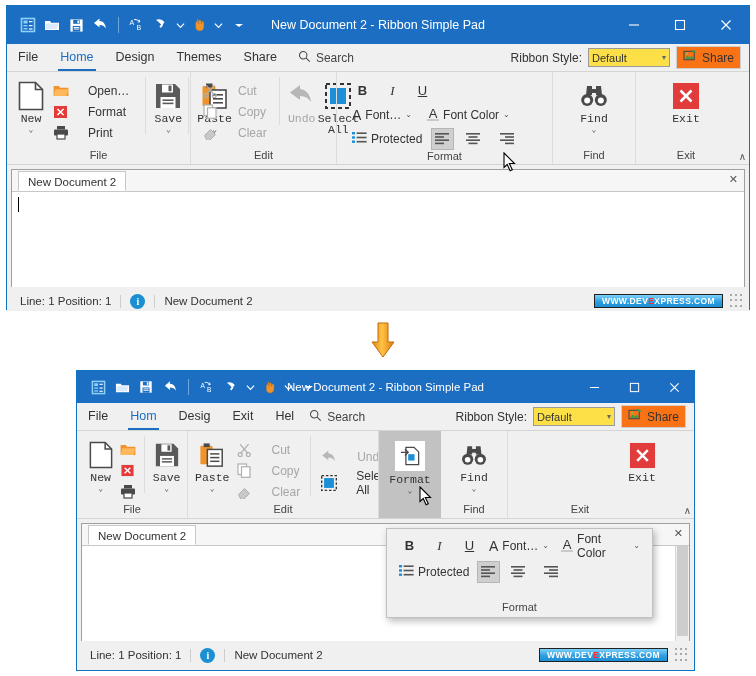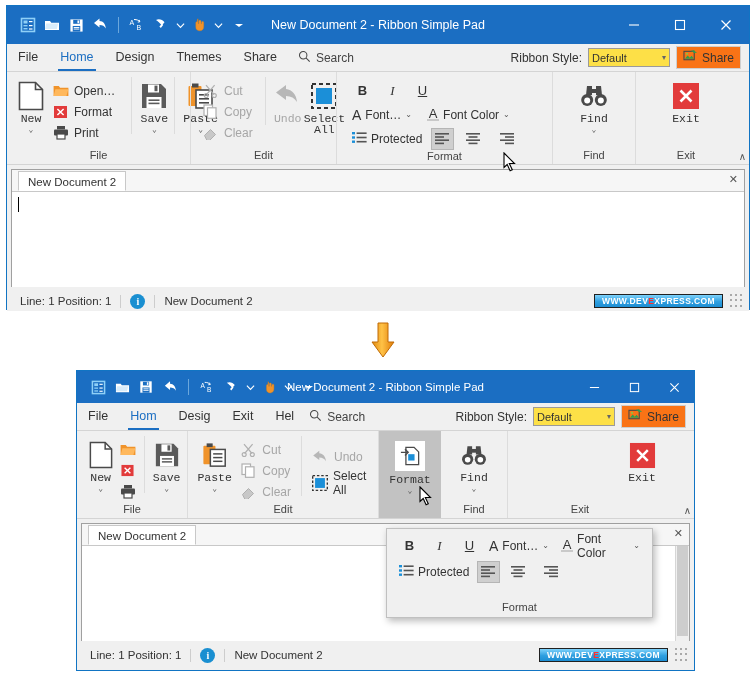--- a/index.html
+++ b/index.html
@@ -45,21 +45,21 @@
   .group + .group{border-left:1px solid #dcdcdc;}
   .gbody{display:flex;align-items:flex-start;padding:2px 5px 0 5px;flex:1;}
   .gcap{text-align:center;font-size:11px;color:#444;padding-bottom:3px;position:relative;}
 
   .bigbtn{width:52px;display:flex;flex-direction:column;align-items:center;padding-top:4px;font-family:Liberation Mono, monospace;}
   .bigbtn .ico{height:30px;display:flex;align-items:center;justify-content:center;}
   .bigbtn .lbl{font-size:11.5px;color:#333;text-align:center;line-height:12px;margin-top:2px;}
   .bigbtn .chev{font-size:8px;color:#555;line-height:8px;margin-top:1px;}
 
   .smallcol{display:flex;flex-direction:column;justify-content:center;padding-top:3px;}
-  .smallbtn{display:flex;align-items:center;gap:5px;height:21px;padding:0 4px;font-size:12px;color:#333;}
+  .smallbtn{display:flex;align-items:center;gap:19px;height:21px;padding:0 4px;font-size:12px;color:#333;}
   .smallbtn.dis{color:#a6a6a6;}
   .smallbtn .sico{width:17px;height:17px;display:flex;align-items:center;justify-content:center;}
 
   .fmtgrid{display:flex;flex-direction:column;gap:1px;padding-top:2px;}
   .fmtrow{display:flex;align-items:center;gap:1px;height:23px;}
   .fbtn{min-width:23px;height:22px;display:flex;align-items:center;justify-content:center;font-size:13px;color:#333;padding:0 3px;}
   .fbtn.sel{background:#cfcfcf;border:1px solid #b5b5b5;box-sizing:border-box;}
   .ftext{display:flex;align-items:center;gap:4px;height:22px;padding:0 4px;font-size:12px;color:#333;}
   .chevsm{font-size:8px;color:#555;}
 

